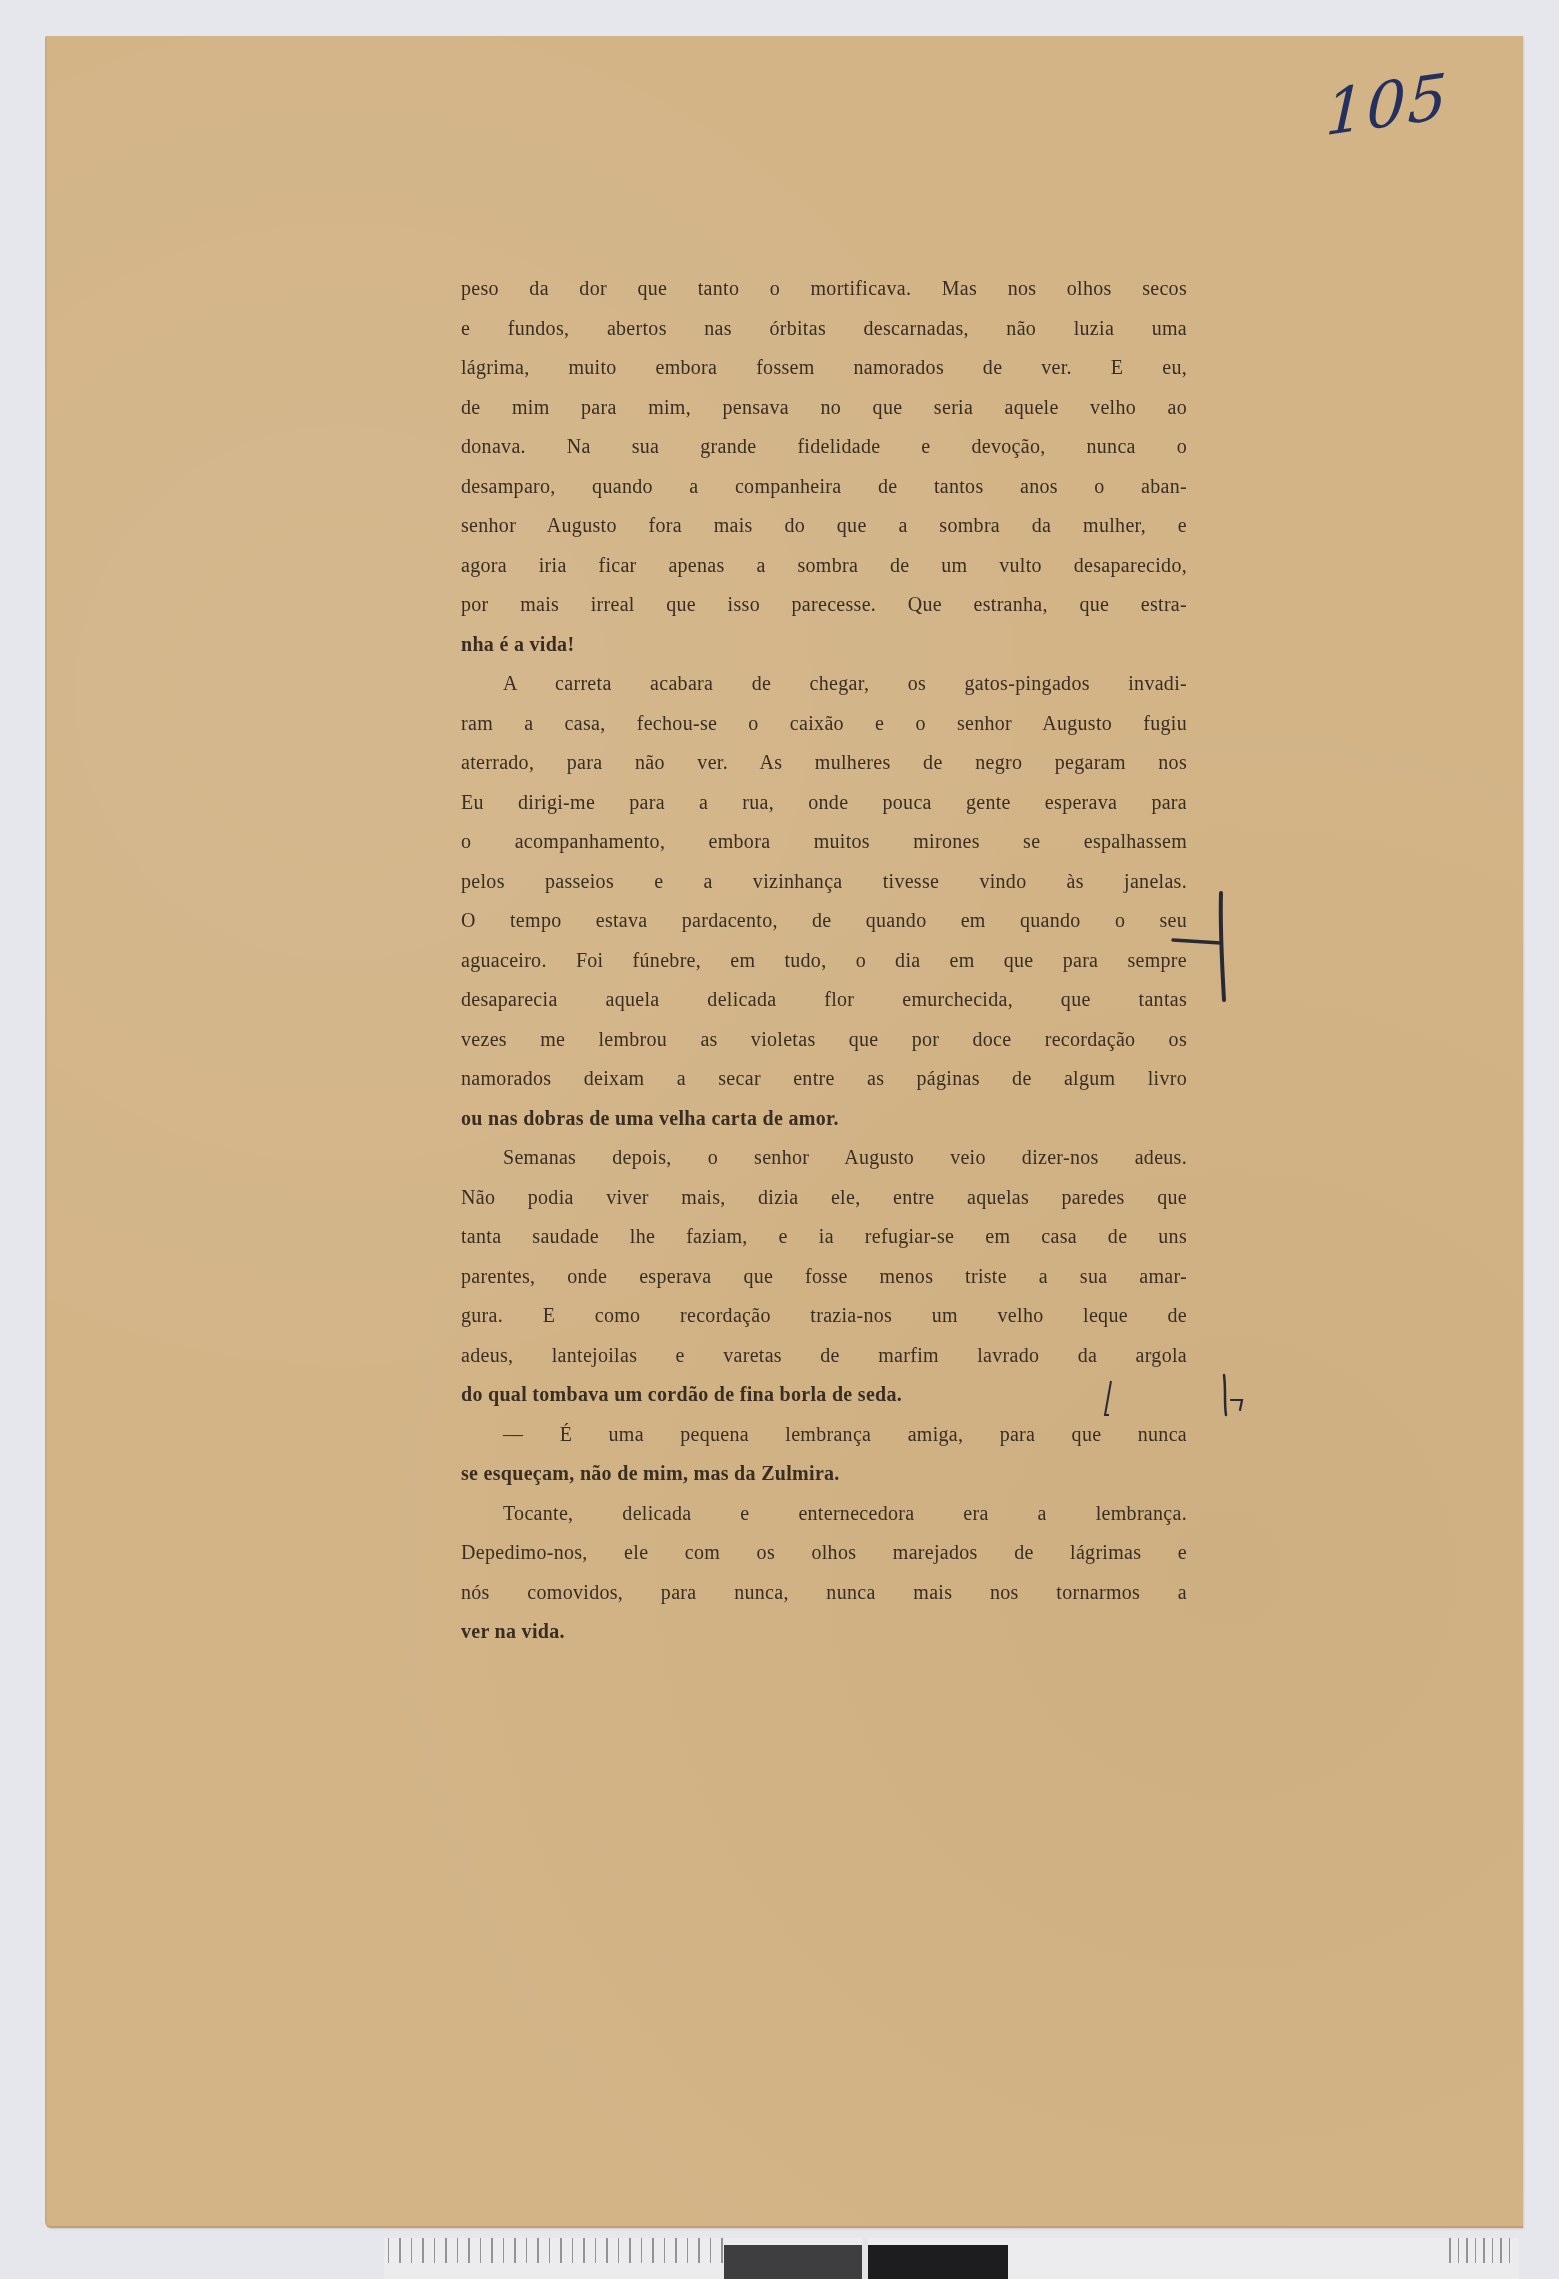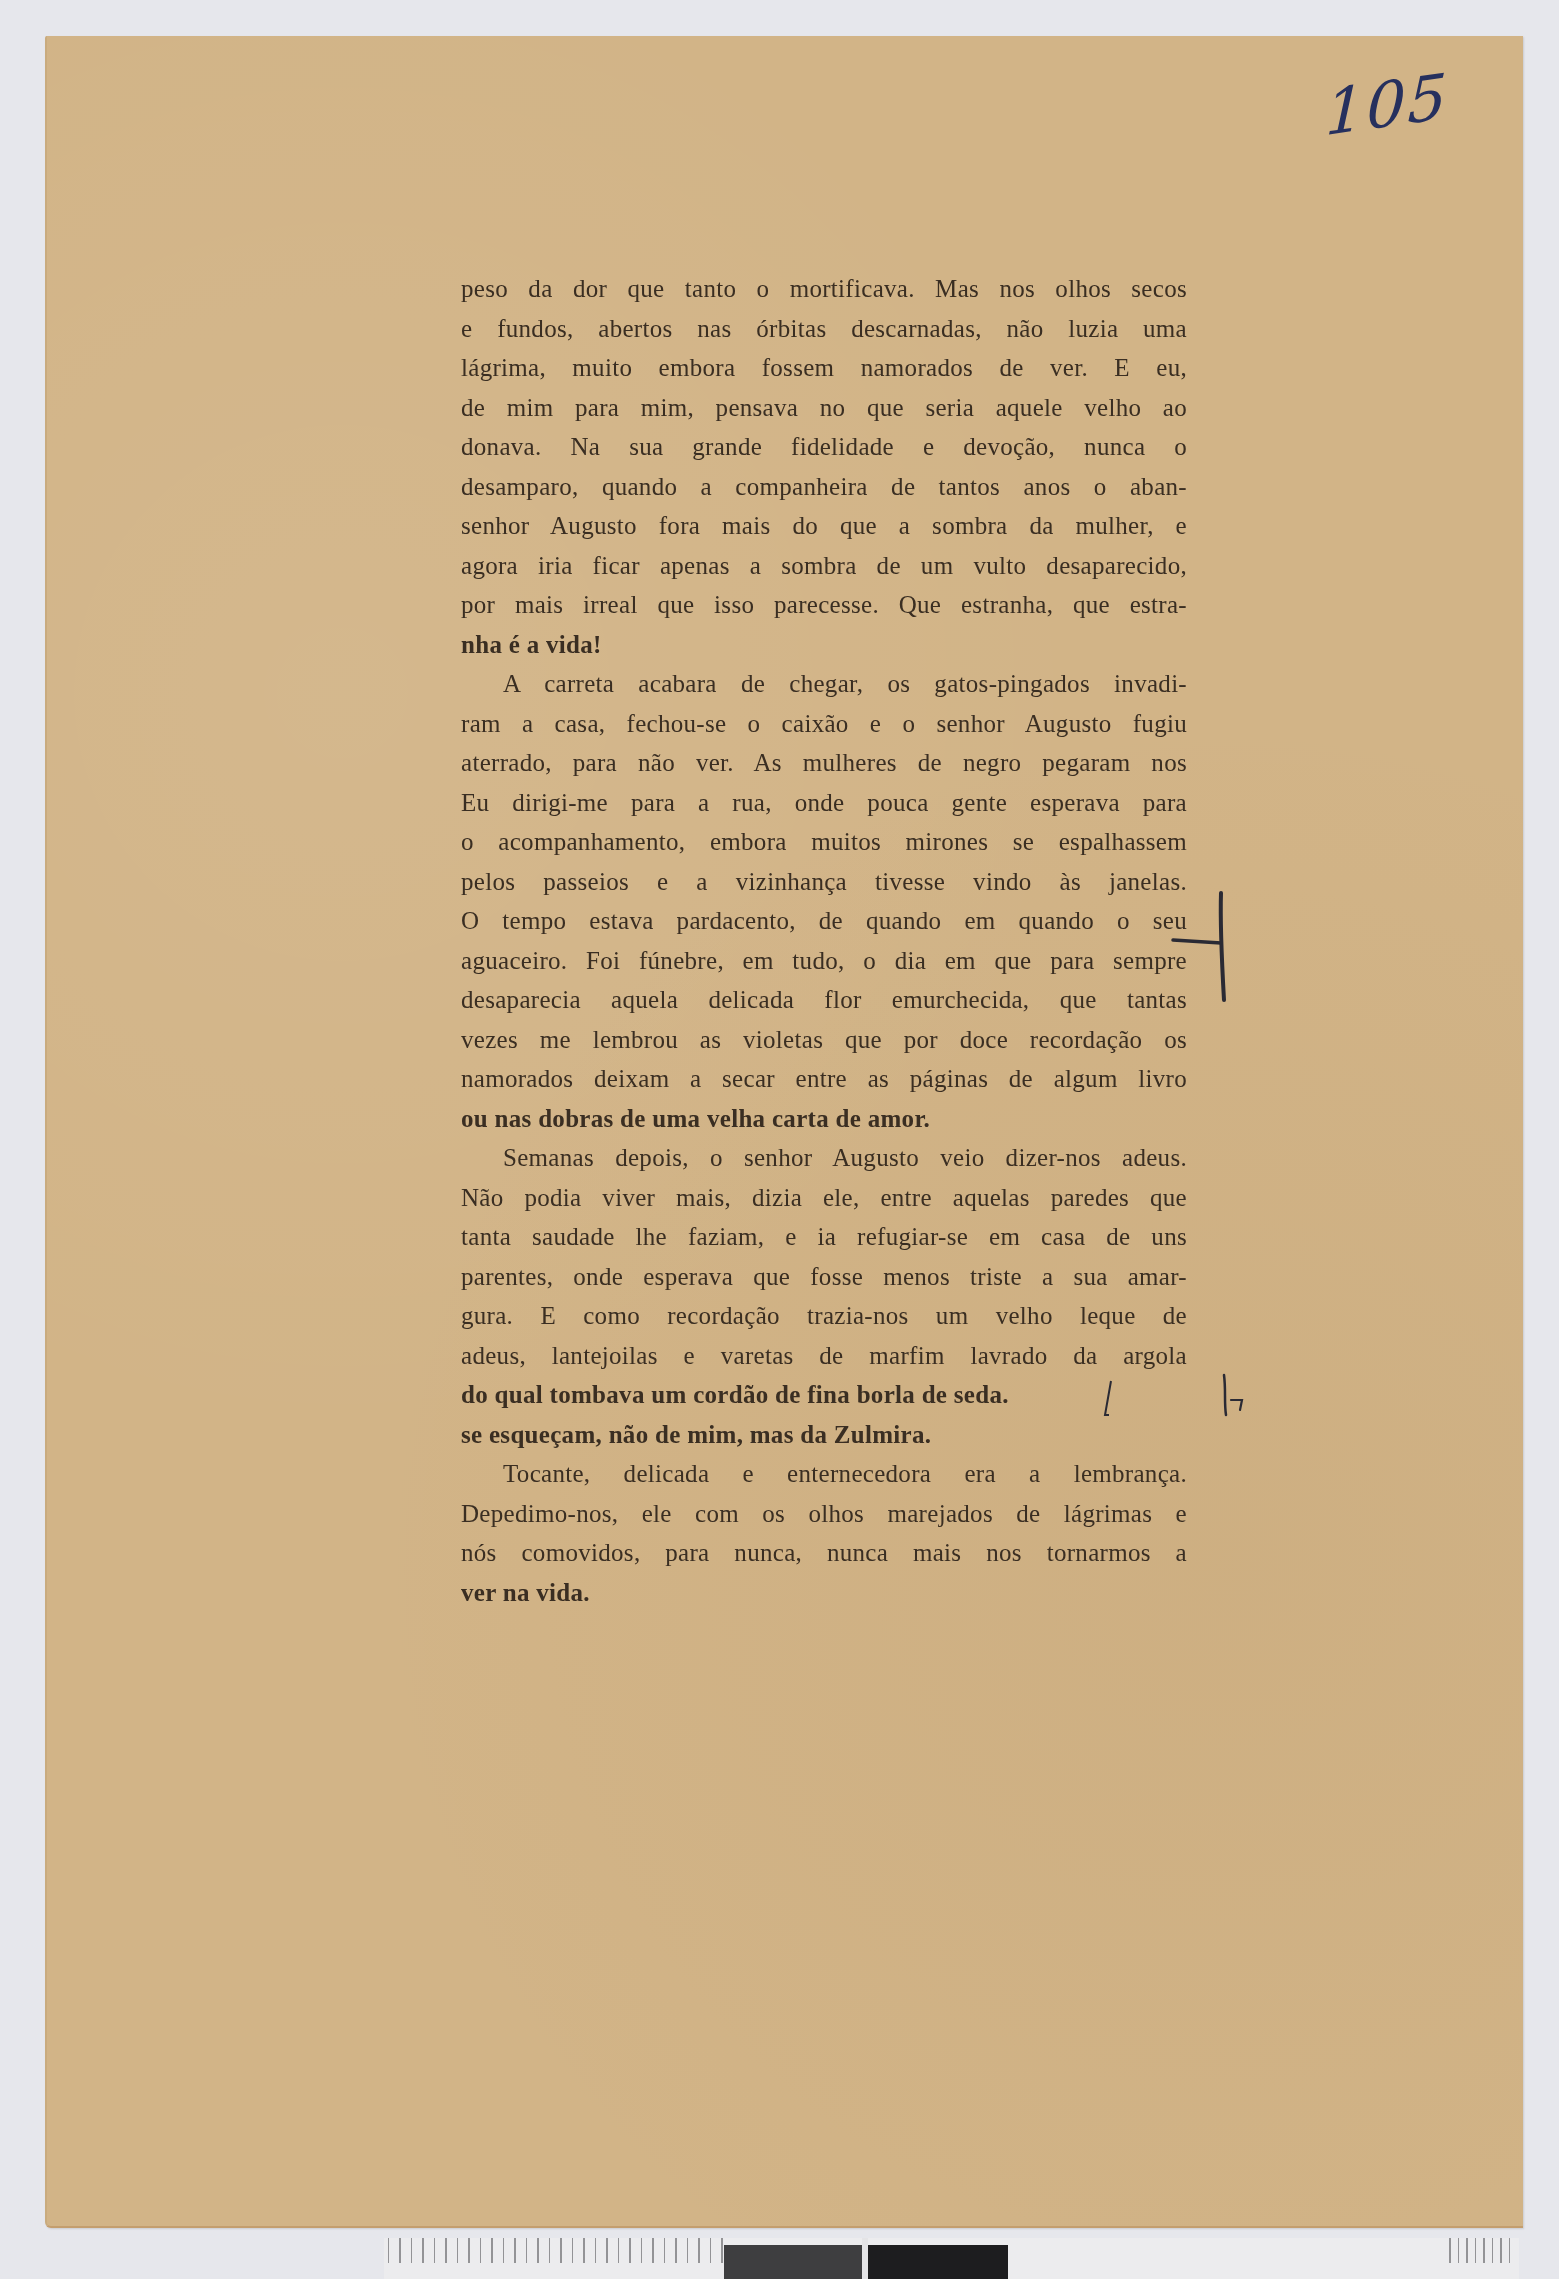--- a/index.html
+++ b/index.html
@@ -20,21 +20,21 @@
     box-shadow: 1px 1px 2px rgba(0,0,0,0.12);
   }
   .page-number {
     position: absolute; left: 1325px; top: 68px;
     font-family: "DejaVu Serif", serif; font-style: italic;
     font-size: 62px; color: #26305e; letter-spacing: 2px;
     transform: rotate(-8deg) skewX(-10deg);
   }
   .text-block {
     position: absolute; left: 461px; top: 269px; width: 726px;
-    color: #3a2e22; font-size: 25px; line-height: 39.5px;
+    color: #3a2e22; font-size: 20px; line-height: 39.5px;
     letter-spacing: 0.3px;
   }
   .line { display: block; white-space: nowrap; text-align: justify; text-align-last: justify; height: 39.5px; }
   .line.last { text-align-last: left; font-weight: bold; }
   .line.indent { padding-left: 42px; font-family: Liberation Serif, serif; }
 
   
   .mark-bracket { position: absolute; left: 1163px; top: 885px; width: 100px; height: 120px; }
   .mark-slash { position: absolute; left: 1218px; top: 1370px; width: 30px; height: 50px; }
   .mark-inline { position: absolute; left: 1100px; top: 1379px; width: 14px; height: 40px; }
@@ -82,20 +82,21 @@
     <span class="line">vezes me lembrou as violetas que por doce recordação os</span>
     <span class="line">namorados deixam a secar entre as páginas de algum livro</span>
     <span class="line last">ou nas dobras de uma velha carta de amor.</span>
     <span class="line indent">Semanas depois, o senhor Augusto veio dizer-nos adeus.</span>
     <span class="line">Não podia viver mais, dizia ele, entre aquelas paredes que</span>
     <span class="line">tanta saudade lhe faziam, e ia refugiar-se em casa de uns</span>
     <span class="line">parentes, onde esperava que fosse menos triste a sua amar-</span>
     <span class="line">gura. E como recordação trazia-nos um velho leque de</span>
     <span class="line">adeus, lantejoilas e varetas de marfim lavrado da argola</span>
     <span class="line last">do qual tombava um cordão de fina borla de seda.</span>
+    <span class="line indent">— É uma pequena lembrança amiga, para que nunca</span>
     <span class="line last">se esqueçam, não de mim, mas da Zulmira.</span>
     <span class="line indent">Tocante, delicada e enternecedora era a lembrança.</span>
     <span class="line">Depedimo-nos, ele com os olhos marejados de lágrimas e</span>
     <span class="line">nós comovidos, para nunca, nunca mais nos tornarmos a</span>
     <span class="line last">ver na vida.</span>
   </div>
 
 <svg class="mark-bracket" viewBox="0 0 100 120">
   <path d="M10 55 L 58 58" stroke="#2a2a34" stroke-width="3.5" fill="none" stroke-linecap="round"></path>
   <path d="M58 8 C 57 40, 59 80, 61 115" stroke="#2a2a34" stroke-width="4" fill="none" stroke-linecap="round"></path>

